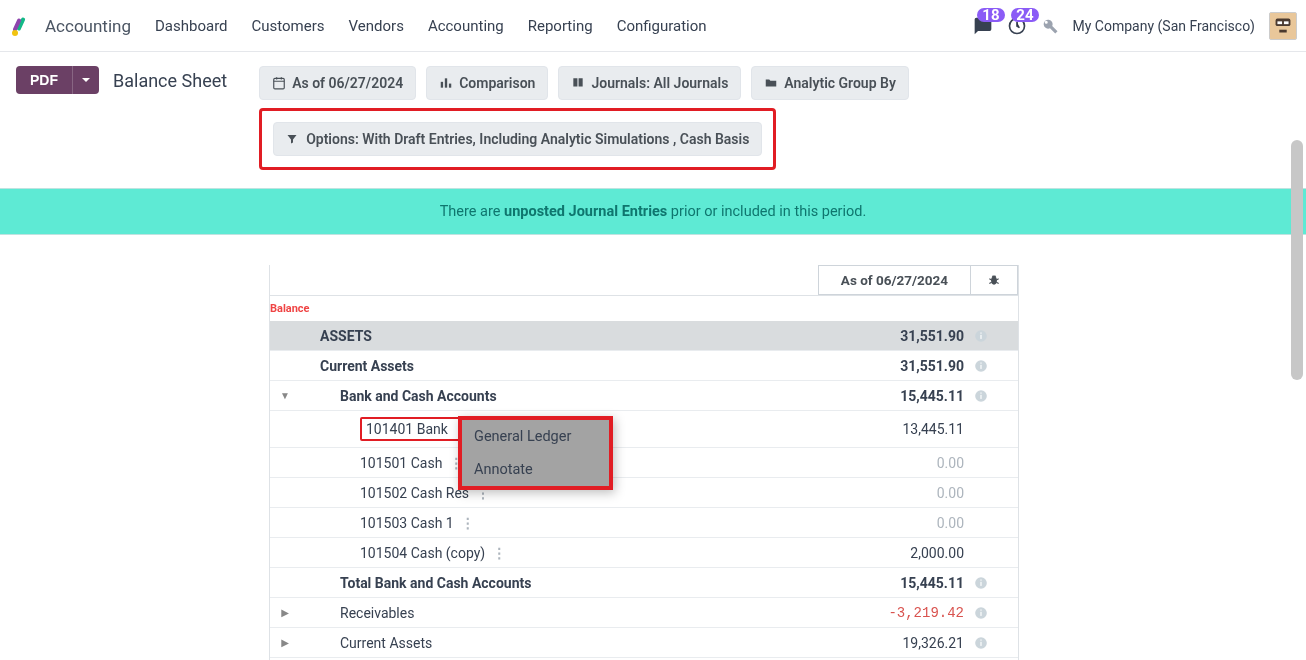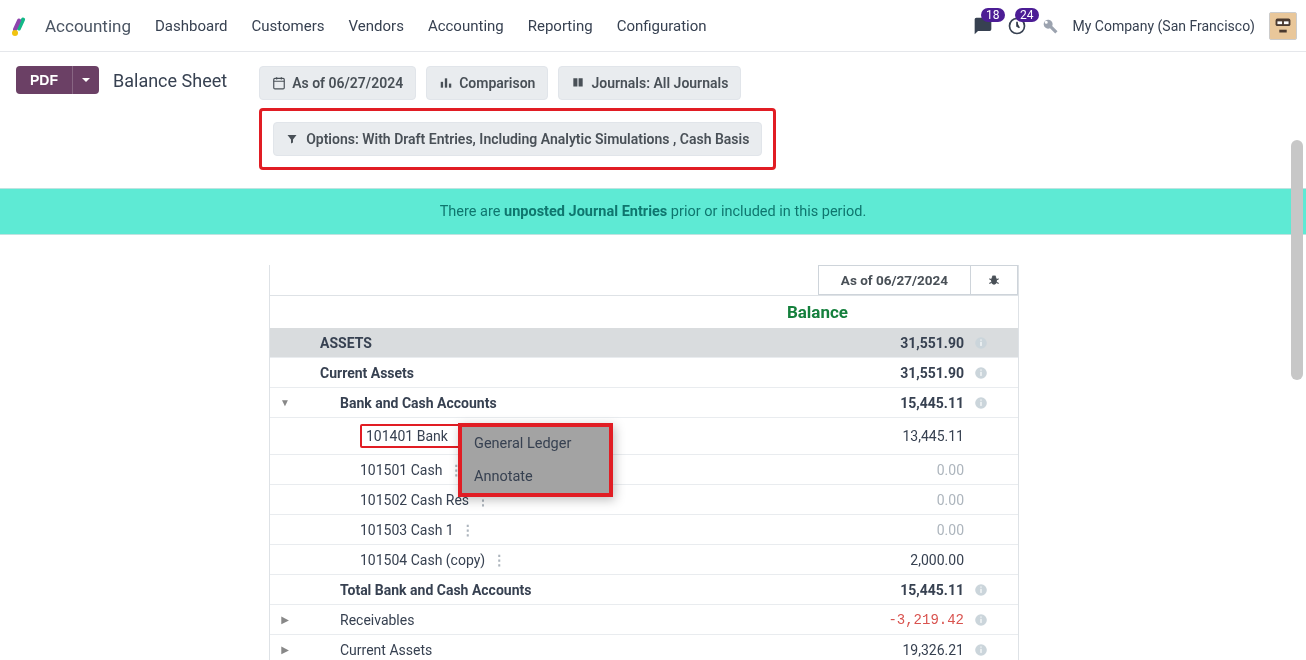--- a/index.html
+++ b/index.html
@@ -36,27 +36,27 @@
   .topbar-right {
     margin-left: auto;
     display: flex;
     align-items: center;
     gap: 14px;
   }
   .icon-badge { position: relative; display:flex; align-items:center; }
   .badge {
     position: absolute;
     top: -8px; right: -12px;
-    background: #4c1d95;
+    background: #8b5cf6;
     color: #fff;
     border-radius: 10px;
-    font-size: 12px;
+    font-size: 15px;
     line-height: 14px;
     padding: 0 5px;
-    font-weight: 400;
+    font-weight: 700;
   }
   .company { font-size: 14px; color:#374151; }
   .avatar {
     width: 28px; height: 28px;
     background: #f0d9b5;
     border: 1px solid #ccc;
     border-radius: 2px;
     display:flex; align-items:center; justify-content:center;
     overflow:hidden;
   }
@@ -146,25 +146,24 @@
     font-size:13.5px;
     color:#495057;
   }
   .hdr-bug {
     border:1px solid #ced4da;
     border-left:none;
     padding:6px 16px;
     display:flex; align-items:center;
   }
   .balance-label {
-    text-align:right;
     padding: 6px 170px 6px 0;
-    font-size: 17px;
+    font-size: 11px;
     font-weight:700;
-    color:#15803d;
+    color:#ef4444;
   }
 
   .row {
     display:flex;
     align-items:center;
     border-bottom: 1px solid #e9ecef;
     padding: 6px 0;
     min-height: 30px;
     position:relative;
   }
@@ -311,20 +310,28 @@
         <span>Comparison</span>
       </div>
       <div class="filter-btn">
         <span class="filter-icon">
             <svg width="14" height="14" viewBox="0 0 24 24">
               <path fill="#495057" d="M4 4h7v14H4zM13 4h7v14h-7zM4 20h16"></path>
             </svg>
           </span>
         <span>Journals: All Journals</span>
       </div>
+      <div class="filter-btn">
+        <span class="filter-icon">
+            <svg width="14" height="14" viewBox="0 0 24 24">
+              <path fill="#495057" d="M3 6h6l2 2h10v10H3z"></path>
+            </svg>
+          </span>
+        <span>Analytic Group By</span>
+      </div>
     </div>
     <div class="options-highlight">
       <div class="filter-btn">
         <span class="filter-icon">
             <svg width="12" height="12" viewBox="0 0 24 24">
               <path fill="#495057" d="M3 4h18l-7 9v6l-4 2v-8z"></path>
             </svg>
           </span>
         <span>Options: With Draft Entries, Including Analytic Simulations , Cash Basis</span>
       </div>

